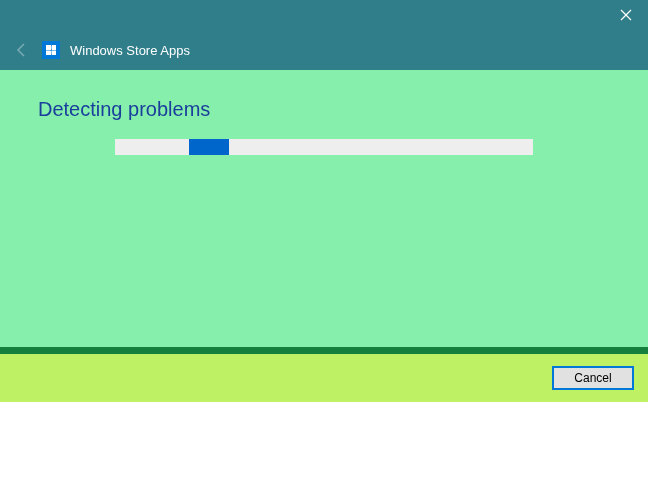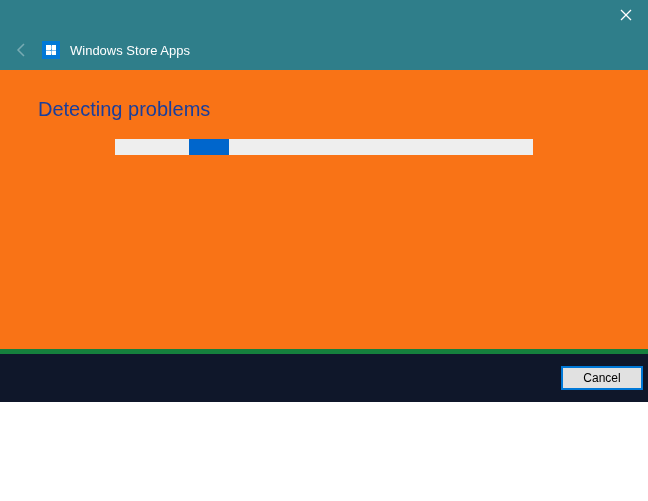--- a/index.html
+++ b/index.html
@@ -79,21 +79,21 @@
     display: grid;
     grid-template-columns: 1fr 1fr;
     grid-template-rows: 1fr 1fr;
     gap: 1px;
   }
   .app-icon-inner span { background: #ffffff; }
   .title-text { font-weight: 400; }
   
   .content {
     flex: 1 1 auto;
-    background: #f97316;
+    background: #86efac;
     padding: 28px 38px 0 38px;
   }
   .heading {
     color: #1a3e9c;
     font-size: 20px;
     font-weight: 400;
     margin: 0 0 18px 0;
   }
   .subtext {
     color: #2a2a2a;
@@ -111,26 +111,26 @@
     position: absolute;
     top: 0;
     left: 74px;
     width: 40px;
     height: 16px;
     background: #0066cc;
   }
   
   .footer {
     height: 48px;
-    background: #0f172a;
-    border-top: 5px solid #15803d;
+    background: #bef264;
+    border-top: 7px solid #15803d;
     display: flex;
     justify-content: flex-end;
     align-items: center;
-    padding-right: 5px;
+    padding-right: 14px;
   }
   .cancel-btn {
     min-width: 82px;
     height: 24px;
     background: #e1e1e1;
     border: 2px solid #0078d7;
     font-size: 12px;
     font-family: inherit;
     color: #000000;
     padding: 0 10px;

